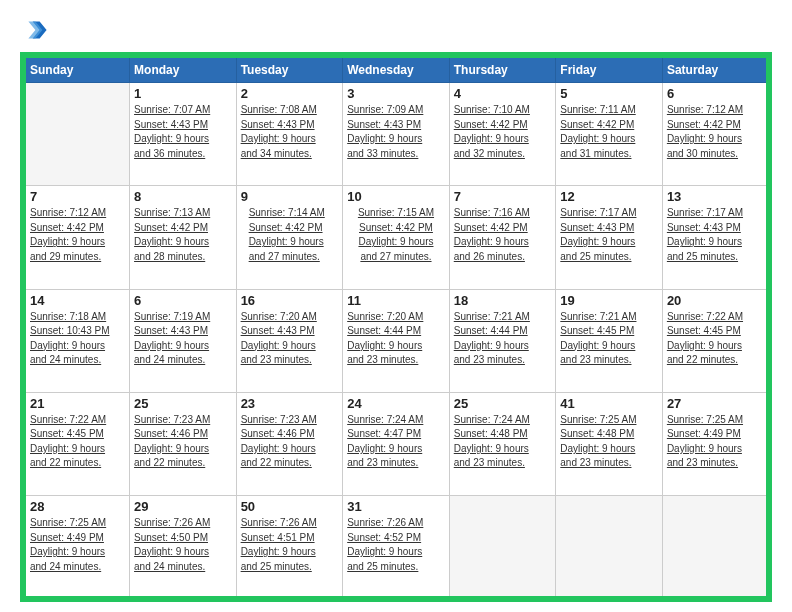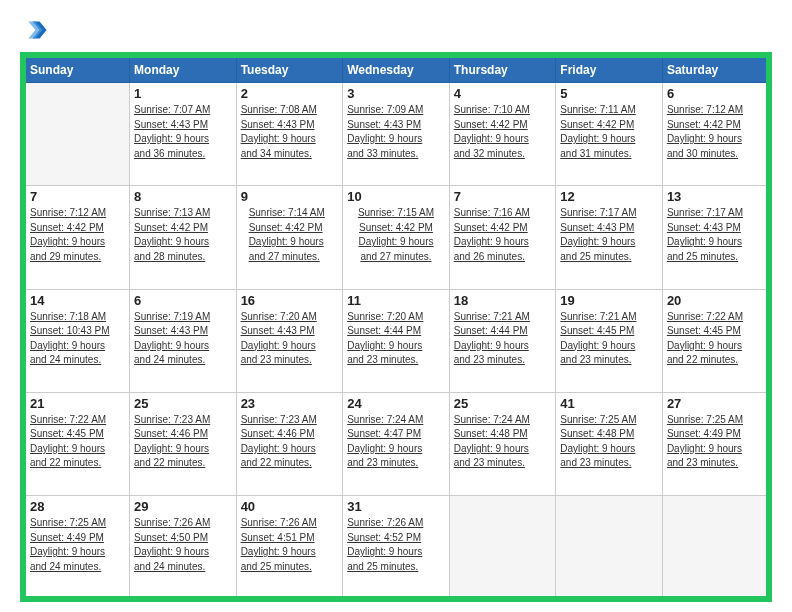--- a/index.html
+++ b/index.html
@@ -338,21 +338,21 @@
 and 24 minutes.</div>
           </td>
           <td>
             <span class="day-number">29</span>
             <div class="day-info" style="white-space: pre-line;">Sunrise: 7:26 AM
 Sunset: 4:50 PM
 Daylight: 9 hours
 and 24 minutes.</div>
           </td>
           <td>
-            <span class="day-number">40</span>
+            <span class="day-number">50</span>
             <div class="day-info" style="white-space: pre-line;">Sunrise: 7:26 AM
 Sunset: 4:51 PM
 Daylight: 9 hours
 and 25 minutes.</div>
           </td>
           <td>
             <span class="day-number">31</span>
             <div class="day-info" style="white-space: pre-line;">Sunrise: 7:26 AM
 Sunset: 4:52 PM
 Daylight: 9 hours

